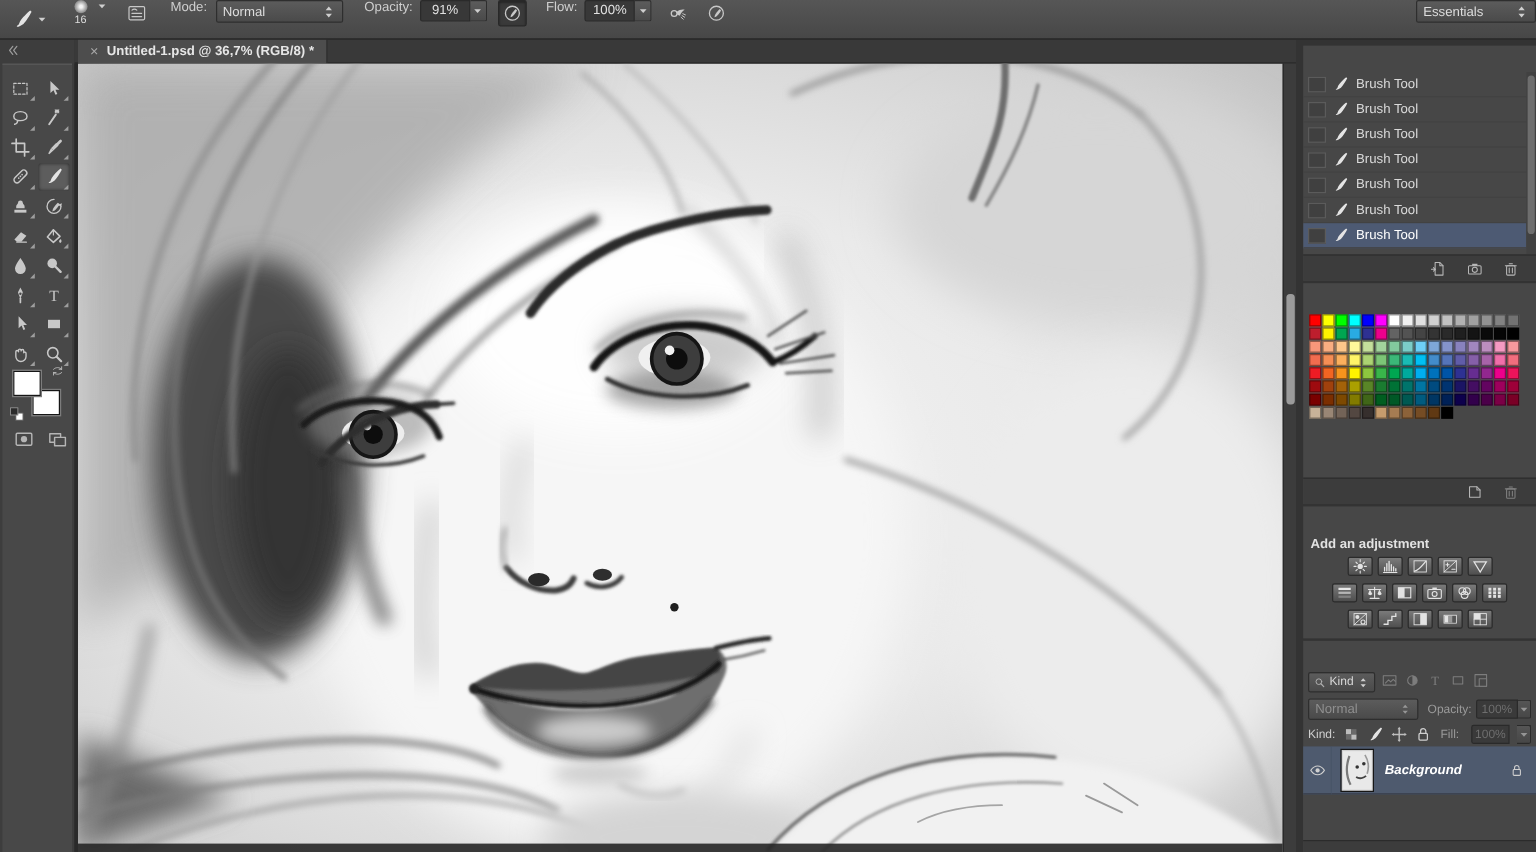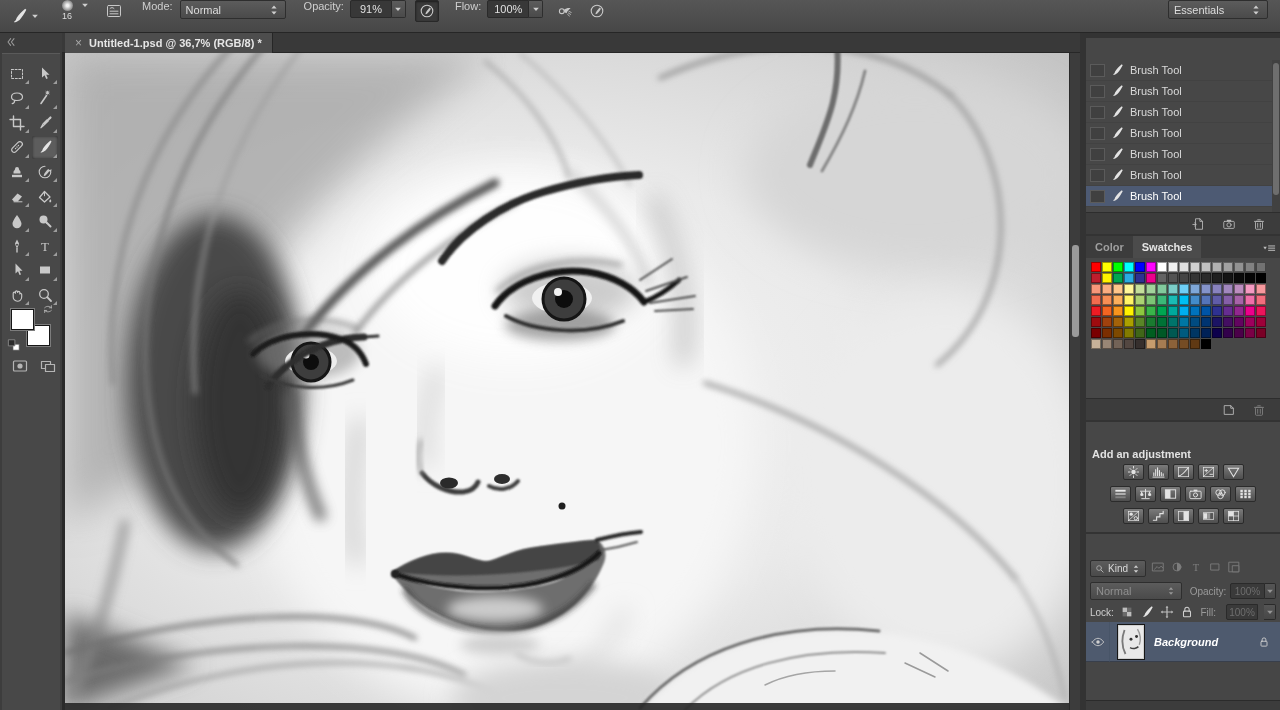--- a/index.html
+++ b/index.html
@@ -172,21 +172,21 @@
   </span>
   <span class="iconbtn" style="margin-left:8px">
     <span class="i16">
         <svg viewBox="0 0 16 16" width="100%" height="100%" fill="none" stroke-linecap="round" stroke-linejoin="round">
           <circle cx="8" cy="8" r="5.8" stroke="#c8c8c8" stroke-width="1.1"></circle>
           <path d="M10.8 4.5 C9.2 6 7.2 8.5 6.7 10 L6.4 11.3 L7.7 10.9 C9.1 9.9 10.9 7.5 11.9 5.7 Z" fill="#c8c8c8"></path>
         </svg>
       </span>
   </span>
   <span style="flex:1"></span>
-  <span class="select" style="width:100px;margin-right:12px">
+  <span class="select" style="width:100px;margin-right:0">
     <span class="sel-text">Essentials</span>
     <span class="i12">
         <svg viewBox="0 0 16 16" width="100%" height="100%" fill="none" stroke-linecap="round" stroke-linejoin="round">
           <path d="M8 2 L11.5 6 H4.5 Z M8 14 L4.5 10 H11.5 Z" fill="#cfcfcf"></path>
         </svg>
       </span>
   </span>
 </div>
 
 <div id="tabbar" class="abs">
@@ -608,30 +608,20 @@
     <span class="i14">
         <svg viewBox="0 0 16 16" width="100%" height="100%" fill="none" stroke-linecap="round" stroke-linejoin="round">
           <rect x="4" y="5" width="8" height="9" rx="1" stroke="#b8b8b8"></rect>
           <path d="M2.8 5 h10.4 M6.5 3.2 h3 M6.5 7.2 v4.6 M9.5 7.2 v4.6" stroke="#b8b8b8"></path>
         </svg>
       </span>
   </div>
 </div>
 
 <div id="p-swatches" class="panel">
-  <div class="phead">
-    <span class="ptab">Color</span>
-    <span class="ptab active">Swatches</span>
-    <span class="pmenu i14">
-        <svg viewBox="0 0 16 16" width="100%" height="100%" fill="none" stroke-linecap="round" stroke-linejoin="round">
-          <path d="M1.5 5.5 L5.5 5.5 L3.5 8.5 Z" fill="#bfbfbf"></path>
-          <path d="M7.5 4.5 h7 M7.5 7 h7 M7.5 9.5 h7" stroke="#bfbfbf" stroke-width="1.1"></path>
-        </svg>
-      </span>
-  </div>
   <div id="swgrid">
       <span class="sw" style="background: rgb(255, 0, 0);"></span>
       <span class="sw" style="background: rgb(255, 255, 0);"></span>
       <span class="sw" style="background: rgb(0, 255, 0);"></span>
       <span class="sw" style="background: rgb(0, 255, 255);"></span>
       <span class="sw" style="background: rgb(0, 0, 255);"></span>
       <span class="sw" style="background: rgb(255, 0, 255);"></span>
       <span class="sw" style="background: rgb(255, 255, 255);"></span>
       <span class="sw" style="background: rgb(240, 240, 240);"></span>
       <span class="sw" style="background: rgb(224, 224, 224);"></span>
@@ -958,21 +948,21 @@
       </span>
     <span class="valcaret">
         <span class="i10 dim">
           <svg viewBox="0 0 16 16" width="100%" height="100%" fill="none" stroke-linecap="round" stroke-linejoin="round">
             <path d="M3.5 6 L8 11 L12.5 6 Z" fill="#cfcfcf"></path>
           </svg>
         </span>
       </span>
   </div>
   <div class="lrow3">
-    <span style="font-size:10px;color:#cfcfcf">Lock:</span>
+    <span style="font-size:10px;color:#cfcfcf">Kind:</span>
     <span class="i14">
         <svg viewBox="0 0 16 16" width="100%" height="100%" fill="none" stroke-linecap="round" stroke-linejoin="round">
           <rect x="3" y="3" width="5" height="5" fill="#bdbdbd"></rect>
           <rect x="8" y="8" width="5" height="5" fill="#bdbdbd"></rect>
           <rect x="8" y="3" width="5" height="5" fill="#6a6a6a"></rect>
           <rect x="3" y="8" width="5" height="5" fill="#6a6a6a"></rect>
         </svg>
       </span>
     <span class="i14">
         <svg viewBox="0 0 16 16" width="100%" height="100%" fill="none" stroke-linecap="round" stroke-linejoin="round">

